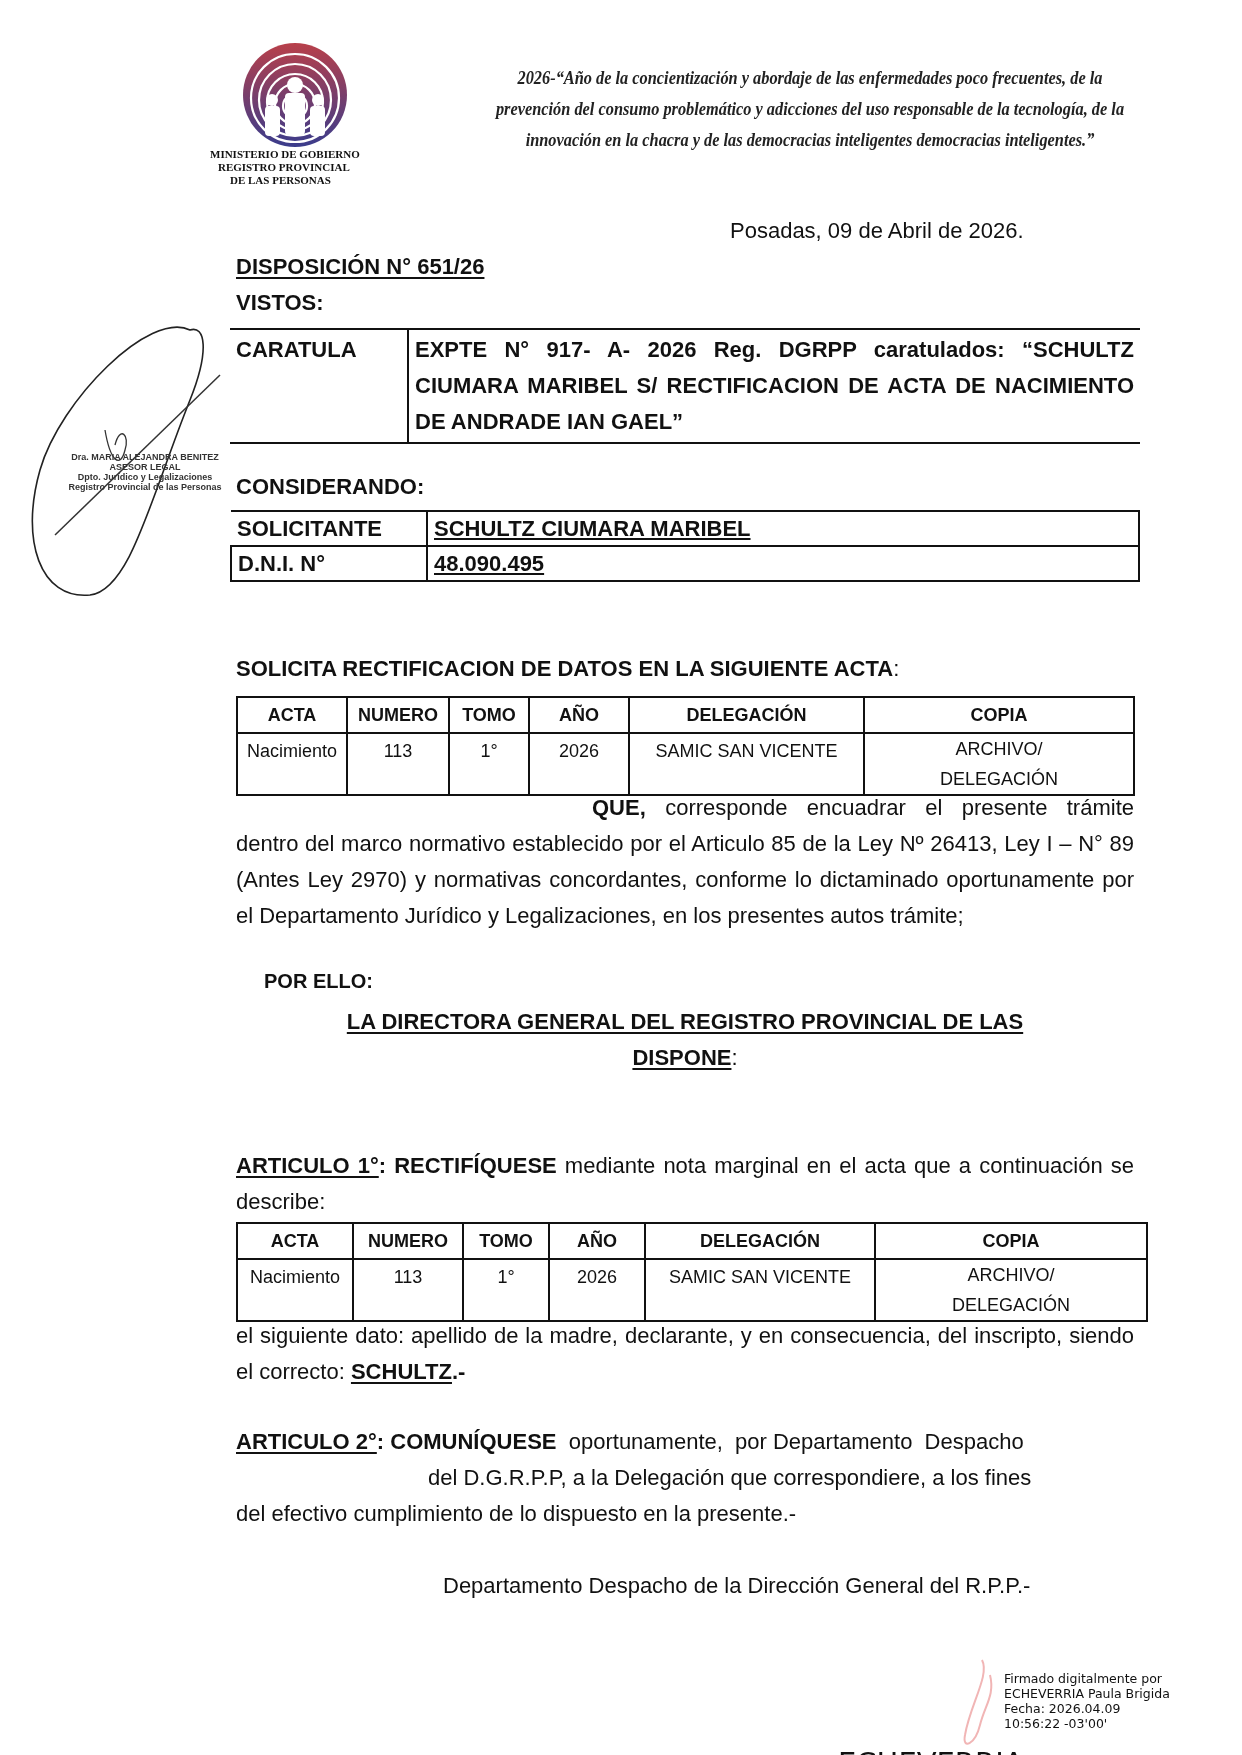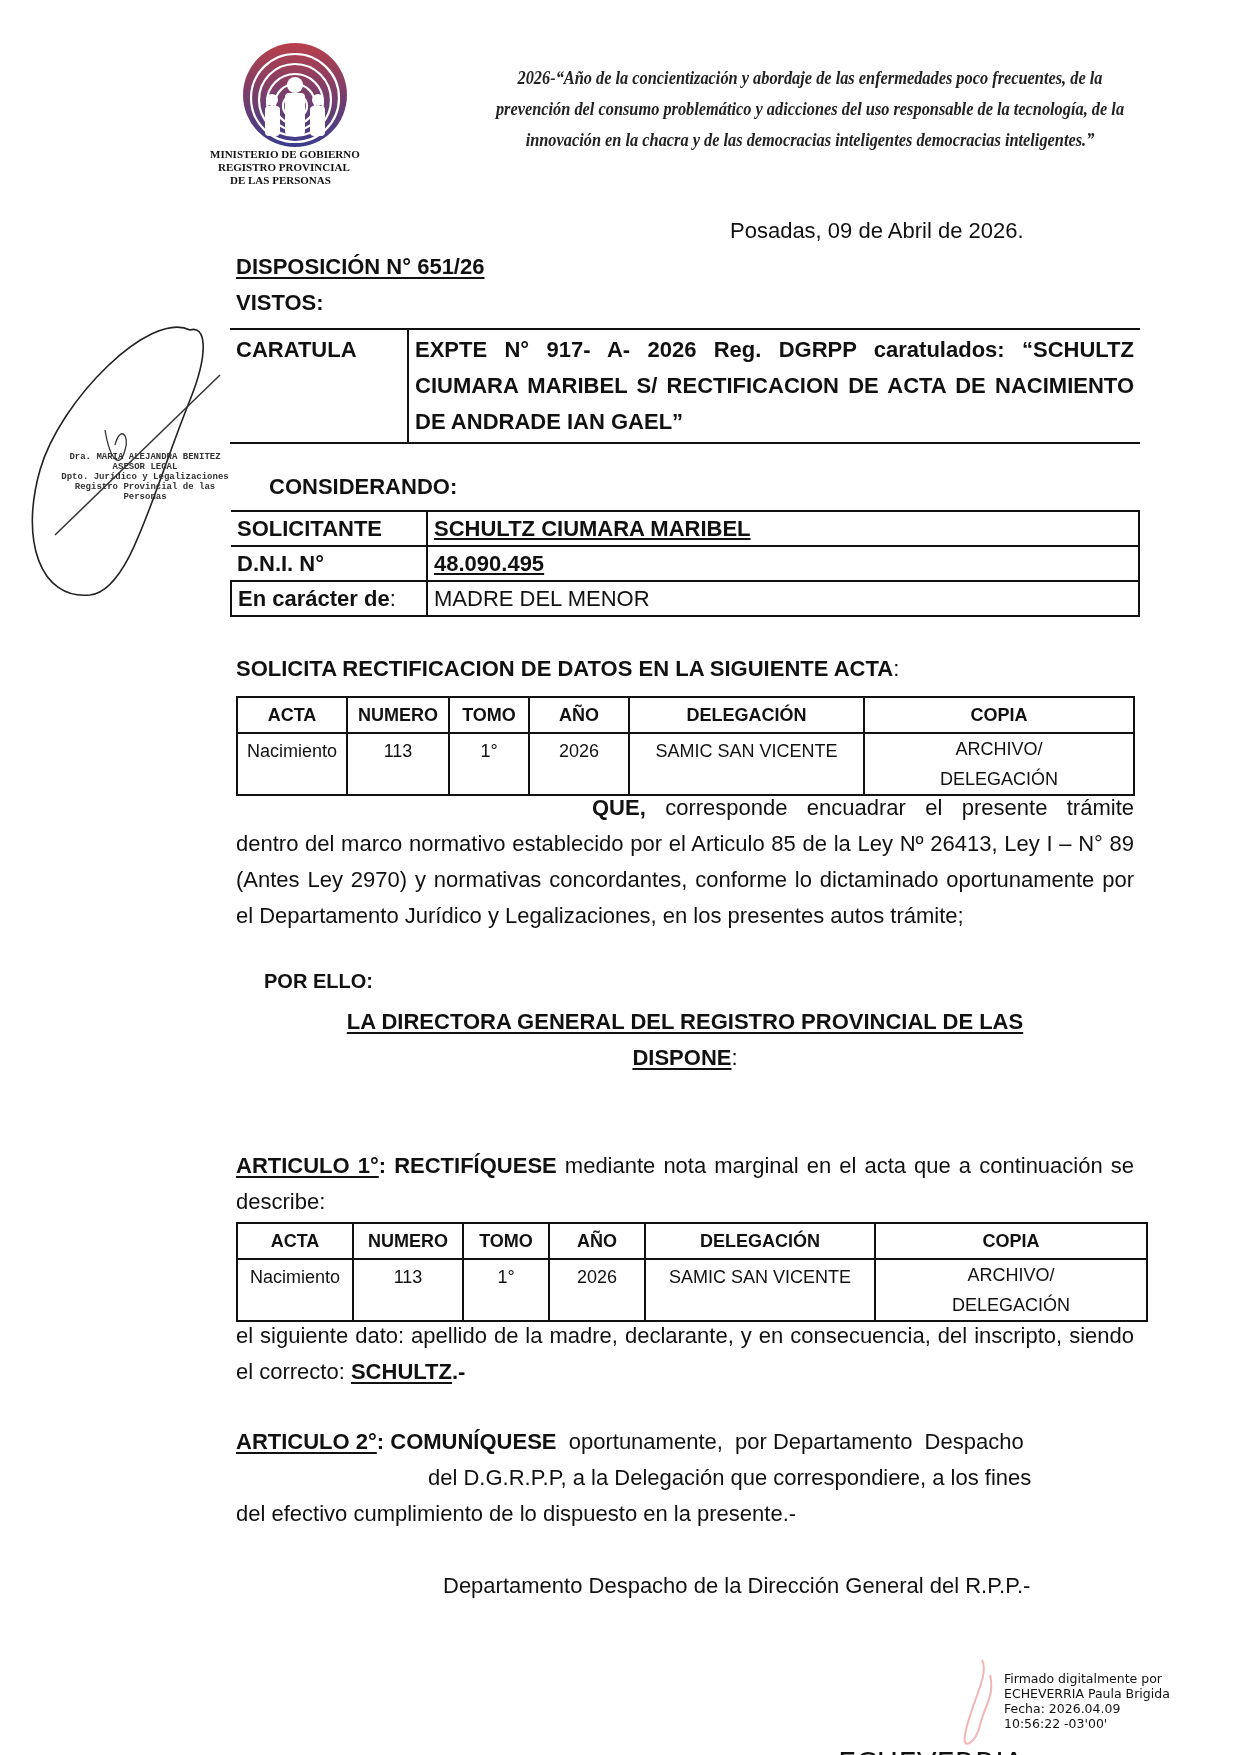--- a/index.html
+++ b/index.html
@@ -8,34 +8,34 @@
   .abs { position:absolute; }
   .logo { left:240px; top:40px; width:110px; height:110px; }
   .ministry { left:200px; top:148px; width:200px; font-family:"Liberation Serif", serif;
               font-weight:bold; font-size:11px; line-height:13px; color:#111; }
   .ministry div { white-space:nowrap; }
   .motto { left:440px; top:62px; width:740px; text-align:center; font-family:"Liberation Serif", serif;
            font-style:italic; font-weight:bold; font-size:19px; line-height:31px; color:#222;
            transform:scaleX(0.86); transform-origin:center top; }
   .stamp { left:0; top:300px; width:230px; height:300px; }
   .stamp-text { left:60px; top:452px; width:170px; font-weight:bold; font-size:9px; line-height:10px;
-                text-align:center; color:#333;font-family:Liberation Mono, monospace; }
+                text-align:center; color:#333; }
   .b { font-weight:bold; }
   .u { text-decoration:underline; text-underline-offset:3px; }
   .date { left:730px; top:218px; font-size:22px; }
   .disp { left:236px; top:254px; font-size:22px; }
   .vistos { left:236px; top:290px; font-size:22px; }
 
   table { border-collapse:collapse; }
   .caratula { left:230px; top:328px; width:910px; font-weight:bold; font-size:22px; }
   .caratula td { border-top:2px solid #111; border-bottom:2px solid #111; vertical-align:top; padding:2px 6px; line-height:36px; }
   .caratula td.k { width:165px; border-right:2px solid #111; }
   .caratula td.v { text-align:justify; text-align-last:left;margin-top:36px; }
 
-  .considerando { left:236px; top:474px; font-size:22px;margin-left:33px; }
+  .considerando { left:236px; top:474px; font-size:22px; }
   .sol { left:230px; top:510px; width:910px; font-size:22px; }
   .sol td { border:2px solid #111; padding:0 6px; height:33px; }
   .sol td.k { width:182px; font-weight:bold; }
   .sol td.v { font-weight:bold;text-decoration:underline; }
   .sol tr:first-child td { border-top:2px solid #111; }
   .sol td:first-child { border-left:none; }
   .sol td:last-child { border-right:2px solid #111; }
   .sol tr:last-child td:first-child { border-left:2px solid #111; }
 
   .solicita { left:236px; top:656px; font-size:22px; }
@@ -131,24 +131,20 @@
 <table class="abs sol">
   <tbody>
       <tr>
     <td class="k">SOLICITANTE</td>
     <td class="v">SCHULTZ CIUMARA MARIBEL</td>
   </tr>
   <tr>
     <td class="k">D.N.I. N°</td>
     <td class="v">48.090.495</td>
   </tr>
-  <tr>
-    <td class="k"><span>En carácter de</span><span style="font-weight:normal">:</span></td>
-    <td>MADRE DEL MENOR</td>
-  </tr>
 </tbody>
   </table>
 
 <div class="abs solicita"><span class="b">SOLICITA RECTIFICACION DE DATOS EN LA SIGUIENTE ACTA</span><span>:</span></div>
 
 <table class="abs acta acta1">
   <tbody>
       <tr>
     <th style="width:100px">ACTA</th>
     <th style="width:92px">NUMERO</th>

